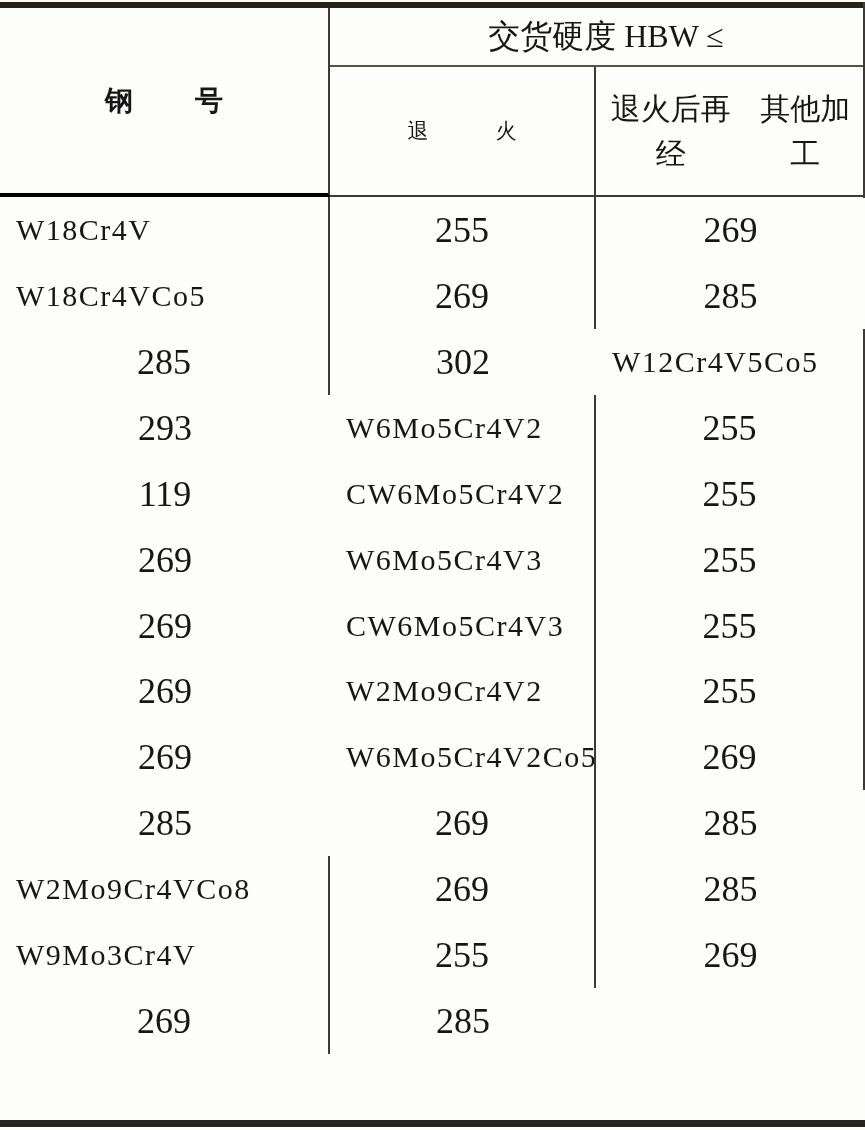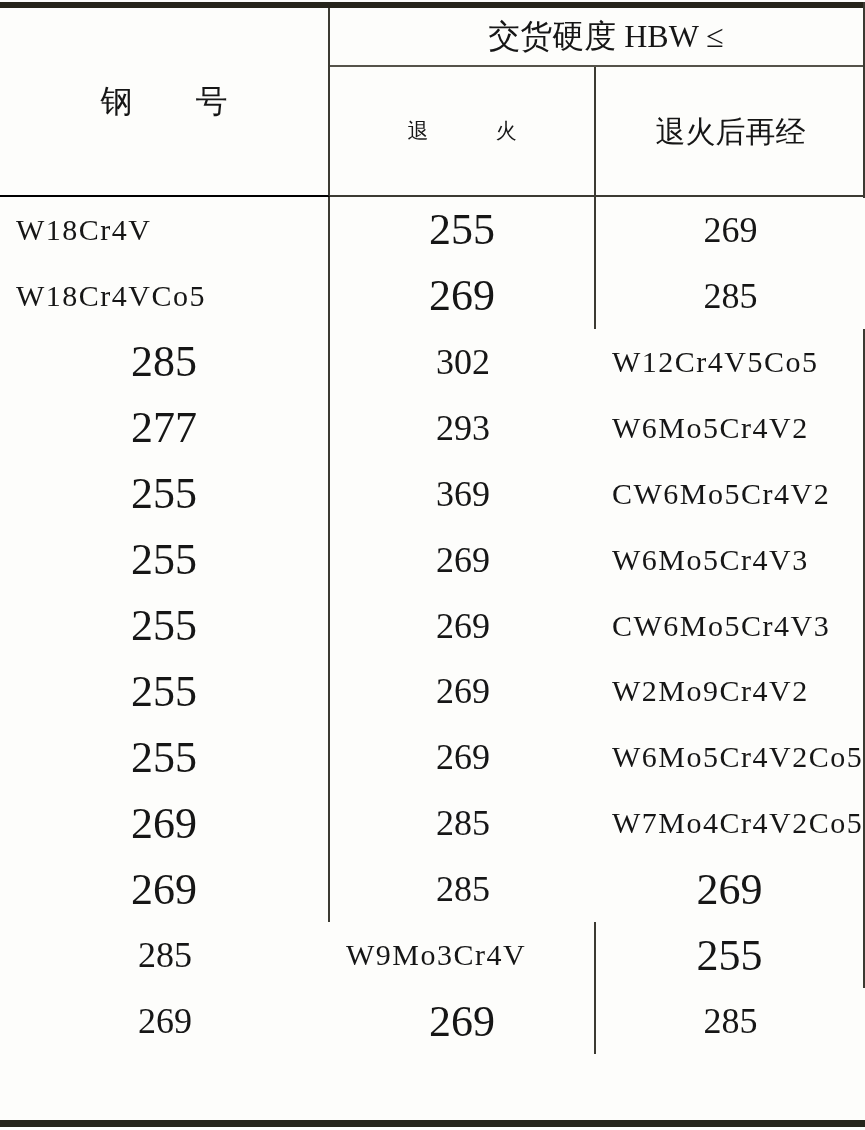--- a/index.html
+++ b/index.html
@@ -44,23 +44,24 @@
     align-items: center;
     justify-content: center;
     box-sizing: border-box;
     overflow: hidden;
   }
   
   #hdr-steel-grade {
     grid-column: 1;
     grid-row: 1 / 3;
     border-right: 2px solid #3c3a32;
-    border-bottom: 2px solid #000000;
-    font-size: 32px;
+    border-bottom: 4px solid #000000;
+    font-size: 28px;
     word-spacing: 55px;
+    font-weight: bold;
   }
   #hdr-delivery-hardness {
     grid-column: 2 / 4;
     grid-row: 1;
     border-bottom: 2px solid #55534a;
     font-size: 32px;
     padding-left: 17px;
   }
   #hdr-annealed {
     grid-column: 2;
@@ -82,70 +83,70 @@
   
   .grade-cell {
     border-right: 2px solid #3c3a32;
     justify-content: flex-start;
     padding-left: 16px;
     font-size: 30px;
     letter-spacing: 1.5px;
   }
   .annealed-cell {
     border-right: 2px solid #3c3a32;
-    font-size: 44px;
+    font-size: 36px;
   }
   .after-cell {
     font-size: 36px;
   }
 </style>
 </head>
 <body>
 
 <div id="page">
   <div id="table">
     <div class="cell" id="hdr-steel-grade">钢 号</div>
     <div class="cell" id="hdr-delivery-hardness">交货硬度 HBW ≤</div>
     <div class="cell" id="hdr-annealed">退 火</div>
     <div class="cell" id="hdr-after-annealing">
       <span>退火后再经</span>
+      <span>其他加工</span>
     </div>
 
   <div class="cell grade-cell">W18Cr4V</div>
       <div class="cell annealed-cell">255</div>
       <div class="cell after-cell">269</div>
       <div class="cell grade-cell">W18Cr4VCo5</div>
       <div class="cell annealed-cell">269</div>
       <div class="cell after-cell">285</div>
       <div class="cell annealed-cell">285</div>
       <div class="cell after-cell">302</div>
       <div class="cell grade-cell">W12Cr4V5Co5</div>
-      <div class="cell annealed-cell">277</div>
       <div class="cell after-cell">293</div>
       <div class="cell grade-cell">W6Mo5Cr4V2</div>
       <div class="cell annealed-cell">255</div>
-      <div class="cell after-cell">369</div>
+      <div class="cell after-cell">119</div>
       <div class="cell grade-cell">CW6Mo5Cr4V2</div>
       <div class="cell annealed-cell">255</div>
       <div class="cell after-cell">269</div>
       <div class="cell grade-cell">W6Mo5Cr4V3</div>
       <div class="cell annealed-cell">255</div>
       <div class="cell after-cell">269</div>
       <div class="cell grade-cell">CW6Mo5Cr4V3</div>
       <div class="cell annealed-cell">255</div>
       <div class="cell after-cell">269</div>
       <div class="cell grade-cell">W2Mo9Cr4V2</div>
       <div class="cell annealed-cell">255</div>
       <div class="cell after-cell">269</div>
       <div class="cell grade-cell">W6Mo5Cr4V2Co5</div>
       <div class="cell annealed-cell">269</div>
       <div class="cell after-cell">285</div>
-      <div class="cell grade-cell">W7Mo4Cr4V2Co5</div>
       <div class="cell annealed-cell">269</div>
       <div class="cell after-cell">285</div>
+      <div class="cell grade-cell">W2Mo9Cr4VCo8</div>
       <div class="cell annealed-cell">269</div>
       <div class="cell after-cell">285</div>
       <div class="cell grade-cell">W9Mo3Cr4V</div>
       <div class="cell annealed-cell">255</div>
       <div class="cell after-cell">269</div>
       <div class="cell annealed-cell">269</div>
       <div class="cell after-cell">285</div>
     </div>
   <div id="right-edge-line"></div>
 </div>

